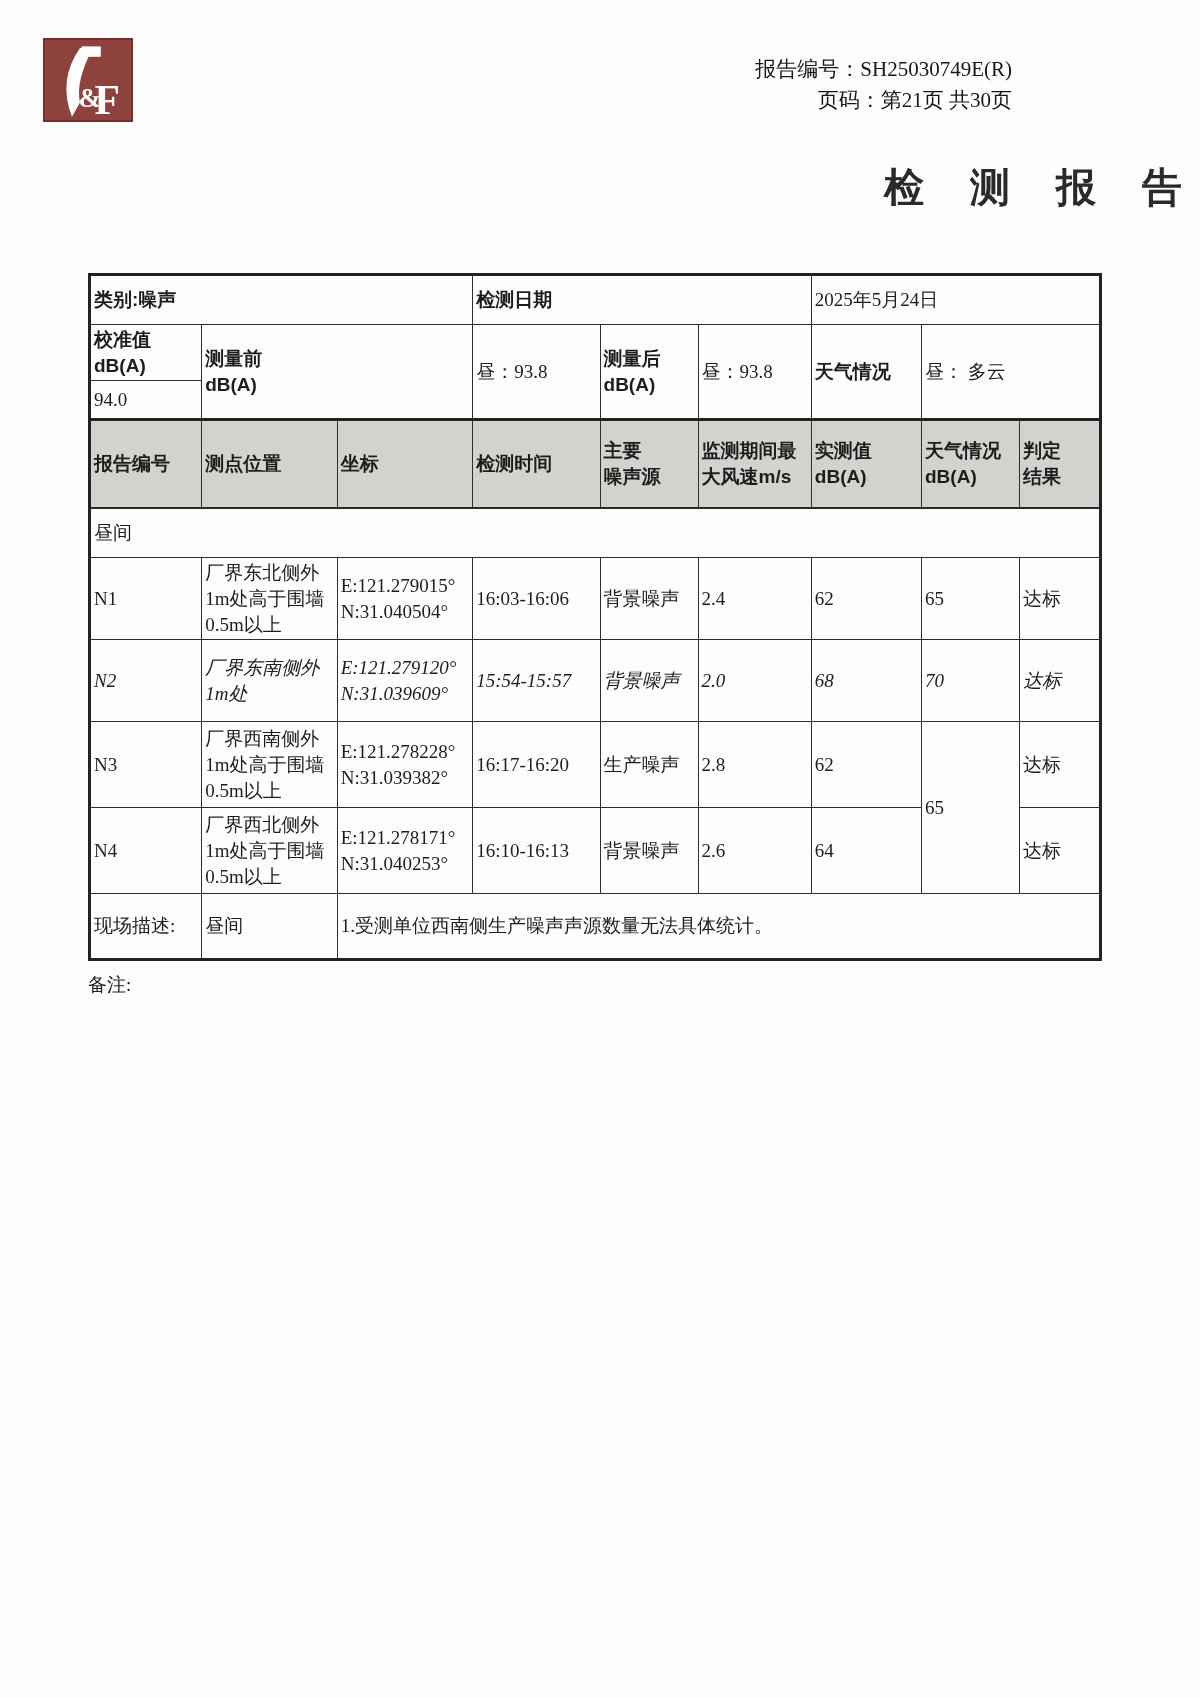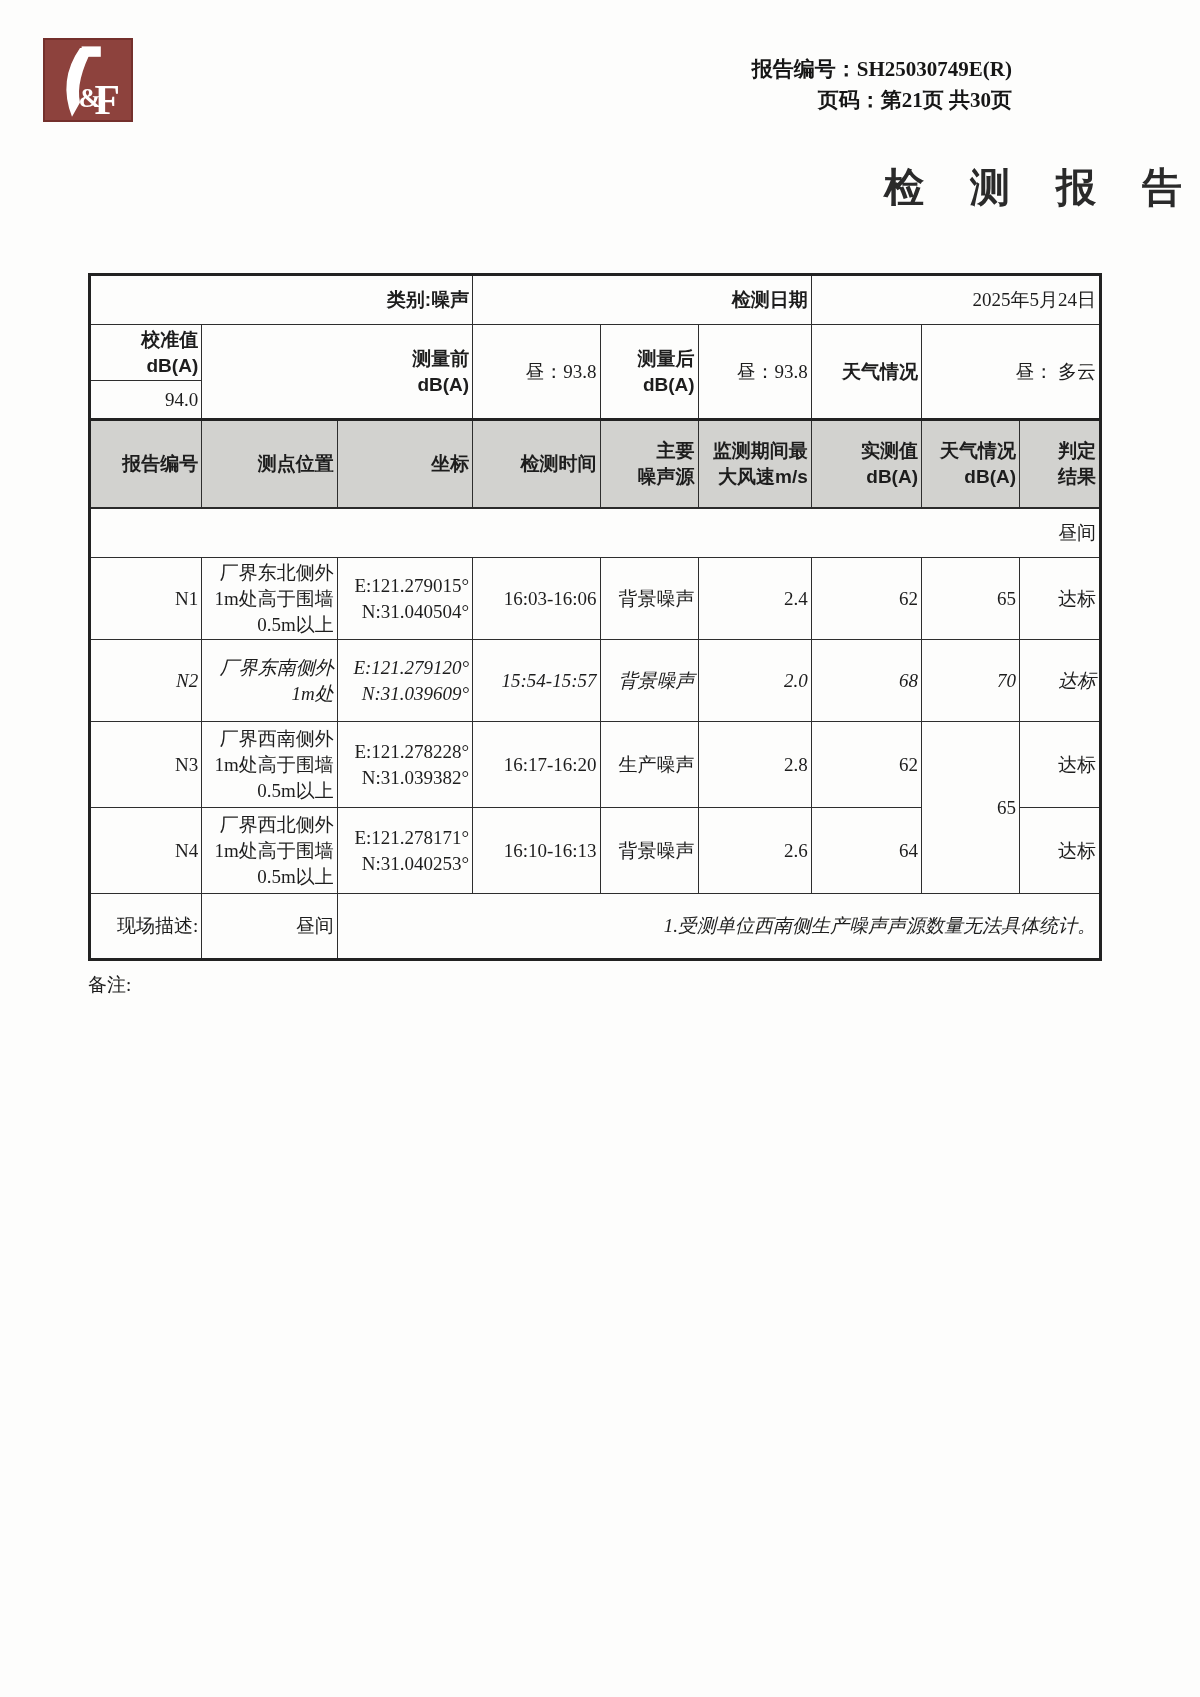--- a/index.html
+++ b/index.html
@@ -12,49 +12,49 @@
     overflow:hidden;
   }
   
   .logo{
     position:absolute;left:43px;top:38px;width:90px;height:84px;
     background:#8d423d;border:2px solid #74302c;box-sizing:border-box;
   }
   
   .hdr-right{
     position:absolute;top:54px;right:188px;
-    text-align:right;font-weight:bold;font-size:21px;line-height:31px;
+    text-align:right;font-weight:normal;font-size:21px;line-height:31px;
     font-family:"Liberation Serif","DejaVu Serif",serif;color:#161616;
   }
   
   .doc-title{
     position:absolute;top:160px;left:0;width:100%;
     text-align:right;font-size:40px;font-weight:bold;
     letter-spacing:0.45em;text-indent:0.45em;color:#2a2a2a;
   }
   
   table.rpt{
     position:absolute;left:88px;top:273px;width:1014px;
     border-collapse:collapse;table-layout:fixed;
     font-size:19px;color:#1d1d1d;
   }
   table.rpt td{
     border:1.6px solid #2e2e2e;
-    text-align:right;vertical-align:middle;
+    text-align:left;vertical-align:middle;
     padding:2px 3px;box-sizing:border-box;
     white-space:pre-line;line-height:1.35;
   }
   table.rpt{border:3px solid #222;}
   td.lbl{font-family:"Liberation Sans","DejaVu Sans",sans-serif;font-weight:bold;}
   tr.hdr-row td{
     background:#d2d2cf;
     font-family:"Liberation Sans","DejaVu Sans",sans-serif;font-weight:bold;
     border-top:3px solid #222;border-bottom:2px solid #2a2a2a;
   }
-  td.left{text-align:left;padding-left:9px;font-style:italic;}
+  td.left{text-align:left;padding-left:9px;}
   
   .notes{
     position:absolute;left:88px;top:958px;width:1022px;
     font-size:19px;line-height:26px;color:#1d1d1d;margin-top:14px;
   }
   .notes p{margin:0 0 1px 0;}
 </style>
 </head>
 <body>
 

